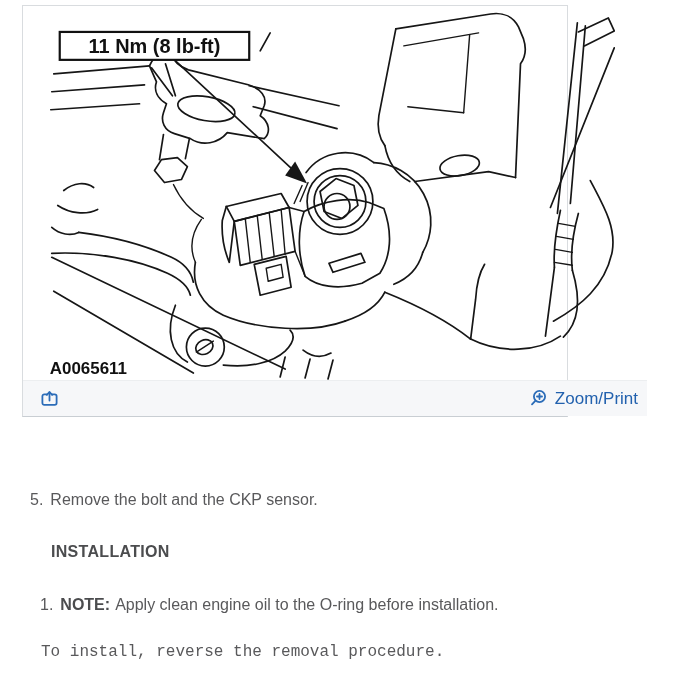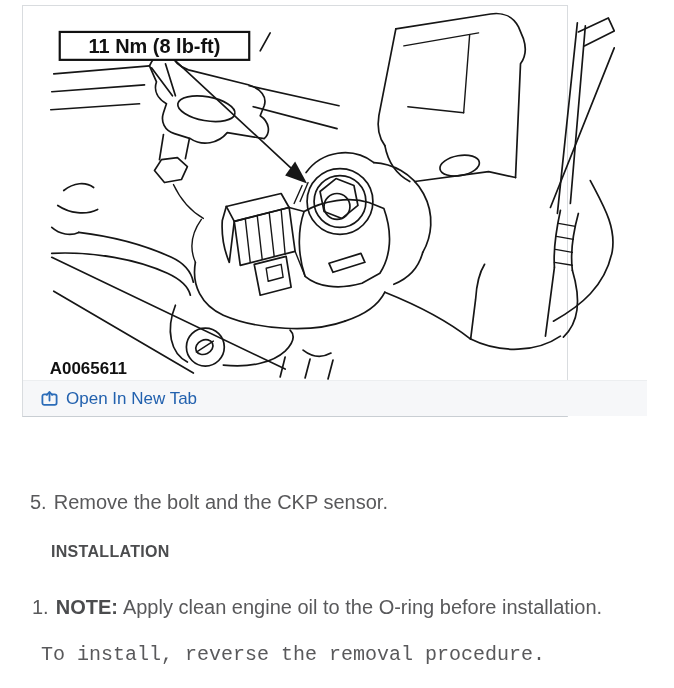--- a/index.html
+++ b/index.html
@@ -23,21 +23,21 @@
     display:flex; align-items:center; justify-content:space-between;
     padding:0 9px 0 18px;
   }
   .fig-link {
     display:flex; align-items:center; gap:7px;
     color:#2261ae; font-size:17px; cursor:pointer; text-decoration:none;
   }
   .fig-link svg { display:block; }
 
   
-  .textline { position:absolute; color:#59595b; font-size:20px; white-space:nowrap; }
+  .textline { position:absolute; color:#59595b; font-size:16px; white-space:nowrap; }
   .step-num { display:inline-block; margin-right:7px; }
   .heading-line { position:absolute; color:#4b4c4e; font-size:16px; font-weight:bold;
                   letter-spacing:0.3px; white-space:nowrap; }
   .bold-note { font-weight:bold; color:#4b4c4e; margin-right:5px; }
 
   
   .ln { fill:none; stroke:#161616; stroke-width:1.7;
         stroke-linecap:round; stroke-linejoin:round; }
   .ln-thin { fill:none; stroke:#161616; stroke-width:1.4;
              stroke-linecap:round; stroke-linejoin:round; }
@@ -155,28 +155,40 @@
     <a class="fig-link">
       <span>
         <svg width="18" height="17" viewBox="0 0 18 17">
           <g fill="none" stroke="#2b6cb8" stroke-width="1.8" stroke-linecap="round" stroke-linejoin="round">
             <path d="M6.2,4.4 H3.3 A1.9,1.9 0 0 0 1.4,6.3 V13 A1.9,1.9 0 0 0 3.3,14.9 H13.7 A1.9,1.9 0 0 0 15.6,13 V6.3 A1.9,1.9 0 0 0 13.7,4.4 H10.8"></path>
             <path d="M8.5,10.6 V2.2"></path>
             <path d="M5.8,4.9 L8.5,2.1 L11.2,4.9"></path>
           </g>
         </svg>
       </span>
-      <span>Open In New Tab</span>
+    </a>
+    <a class="fig-link">
+      <span>
+        <svg width="19" height="19" viewBox="0 0 19 19">
+          <g fill="none" stroke="#2b6cb8" stroke-width="1.8" stroke-linecap="round">
+            <circle cx="10.5" cy="7.5" r="5.6"></circle>
+            <path d="M10.5,5 V10"></path>
+            <path d="M8,7.5 H13"></path>
+            <path d="M6.3,11.8 L3,15.4"></path>
+          </g>
+        </svg>
+      </span>
+      <span>Zoom/Print</span>
     </a>
   </div>
 </div>
 
 <div class="textline" style="left:30px; top:491px;">
   <span class="step-num">5.</span><span>Remove the bolt and the CKP sensor.</span>
 </div>
 
 <div class="heading-line" style="left:27px; top:543px;margin-left:24px;">INSTALLATION</div>
 
-<div class="textline" style="left:32px; top:596px;text-align:right;">
+<div class="textline" style="left:40px; top:596px;text-align:right;">
   <span class="step-num">1.</span><span class="bold-note">NOTE:</span><span>Apply clean engine oil to the O-ring before installation.</span>
 </div>
 
 <div class="textline" style="left:41px; top:643px;font-family:Liberation Mono, monospace;">To install, reverse the removal procedure.</div>
 
 </body></html>

